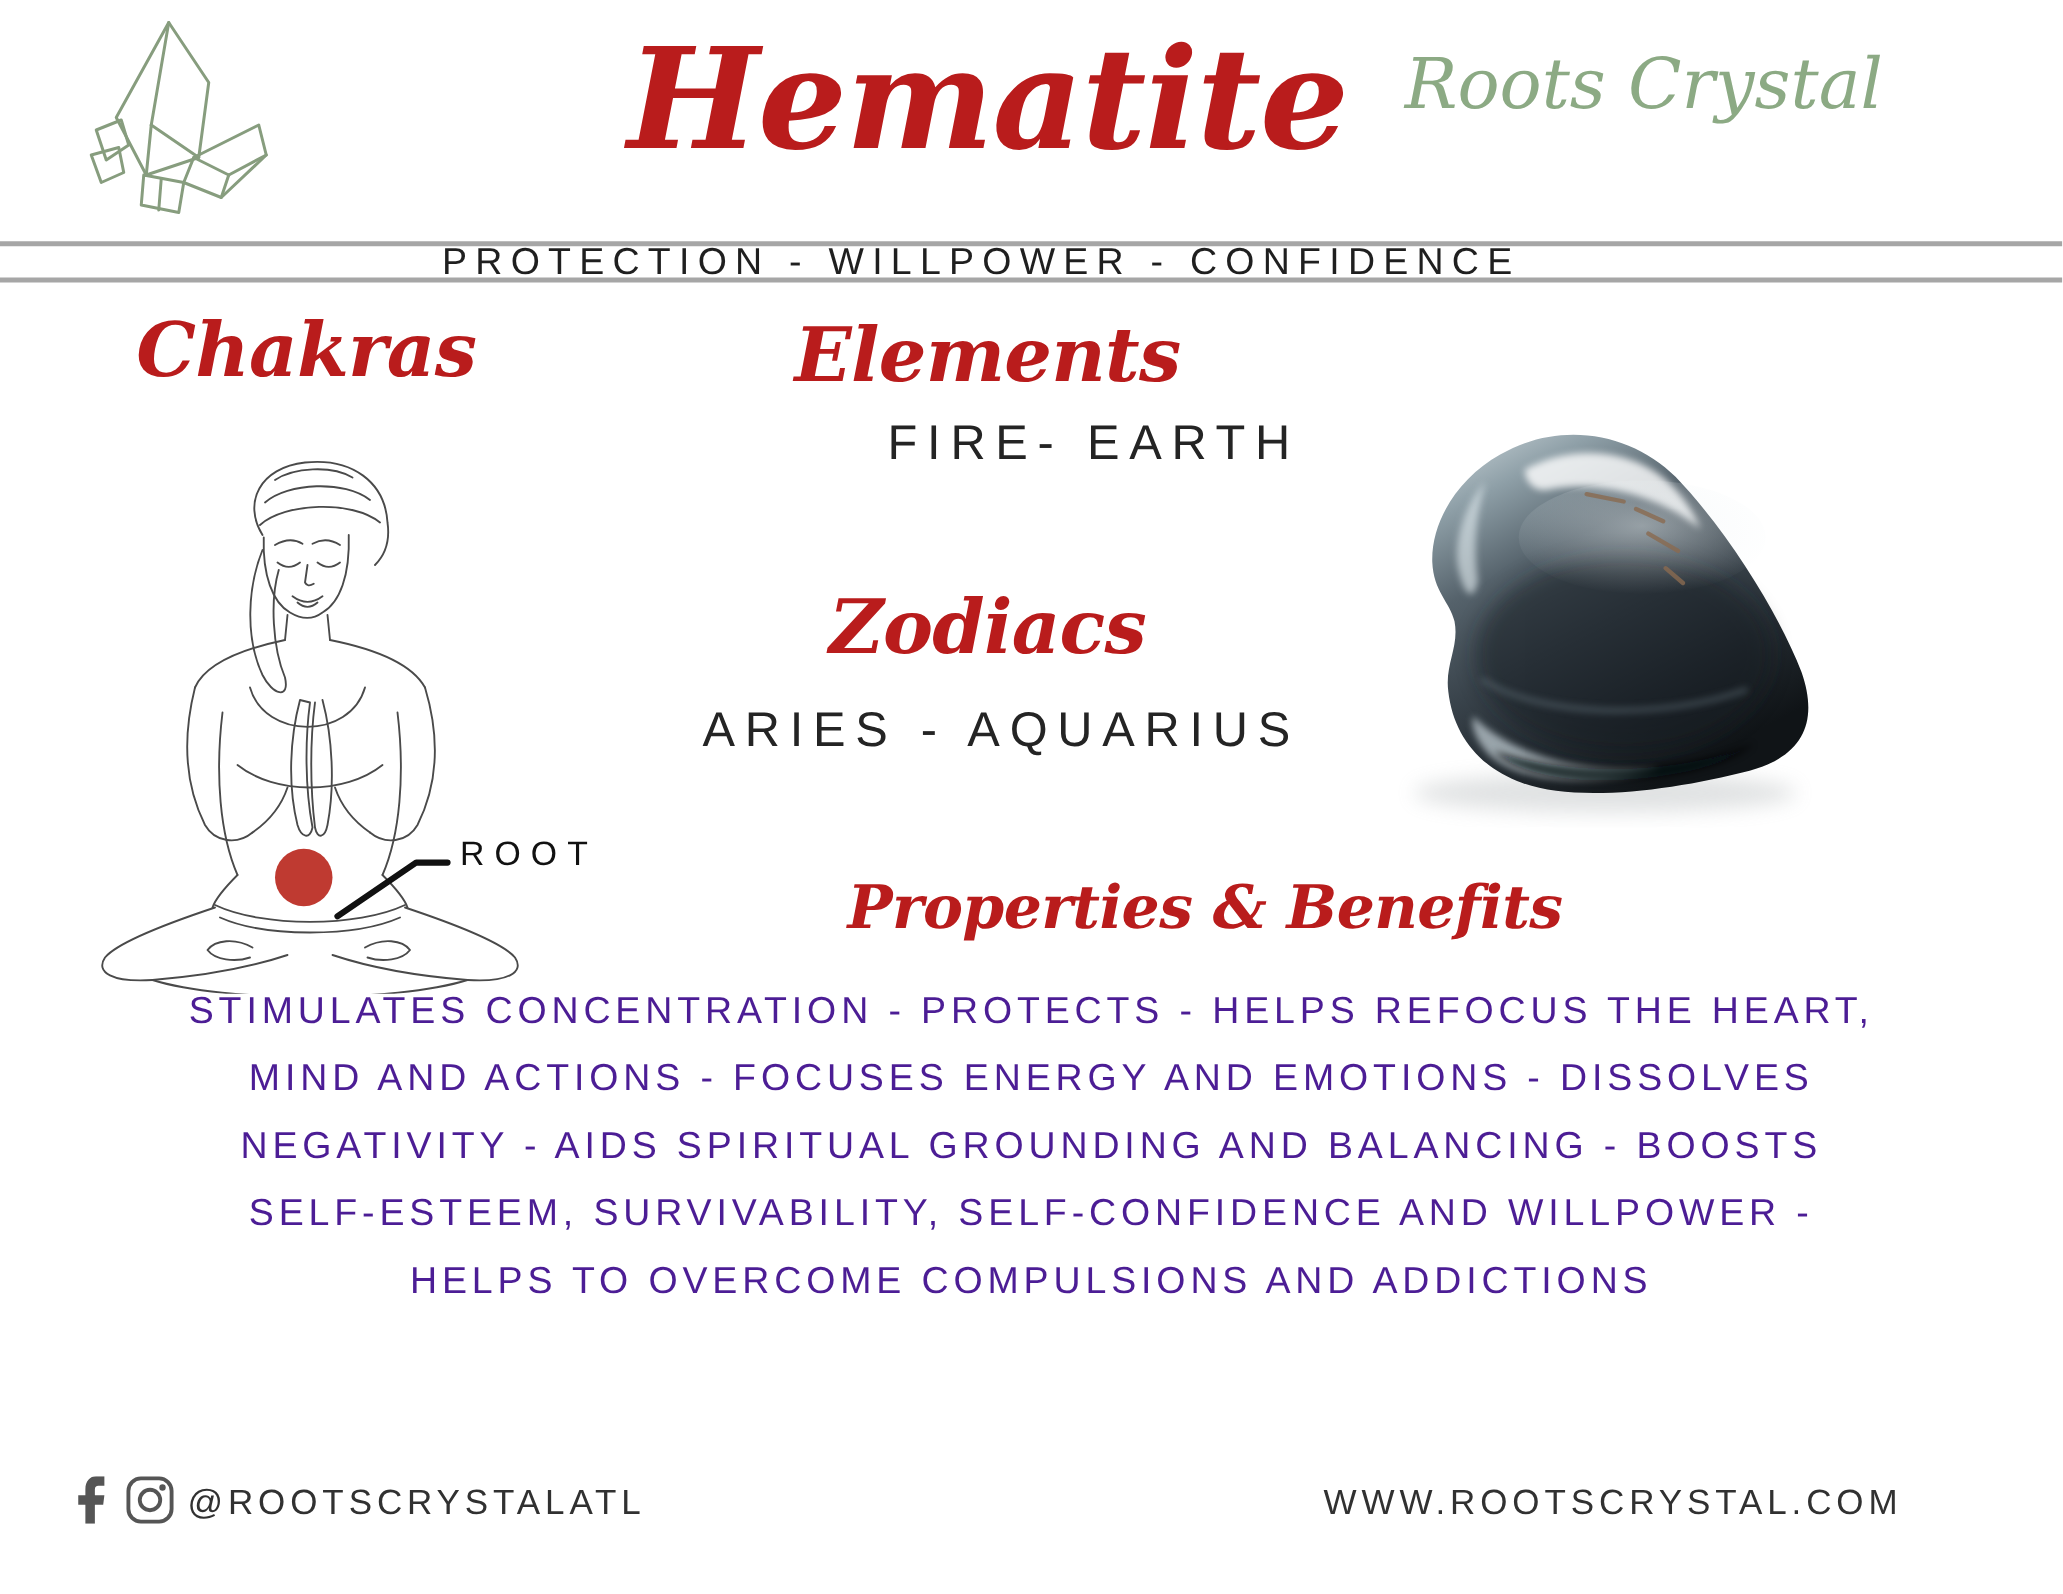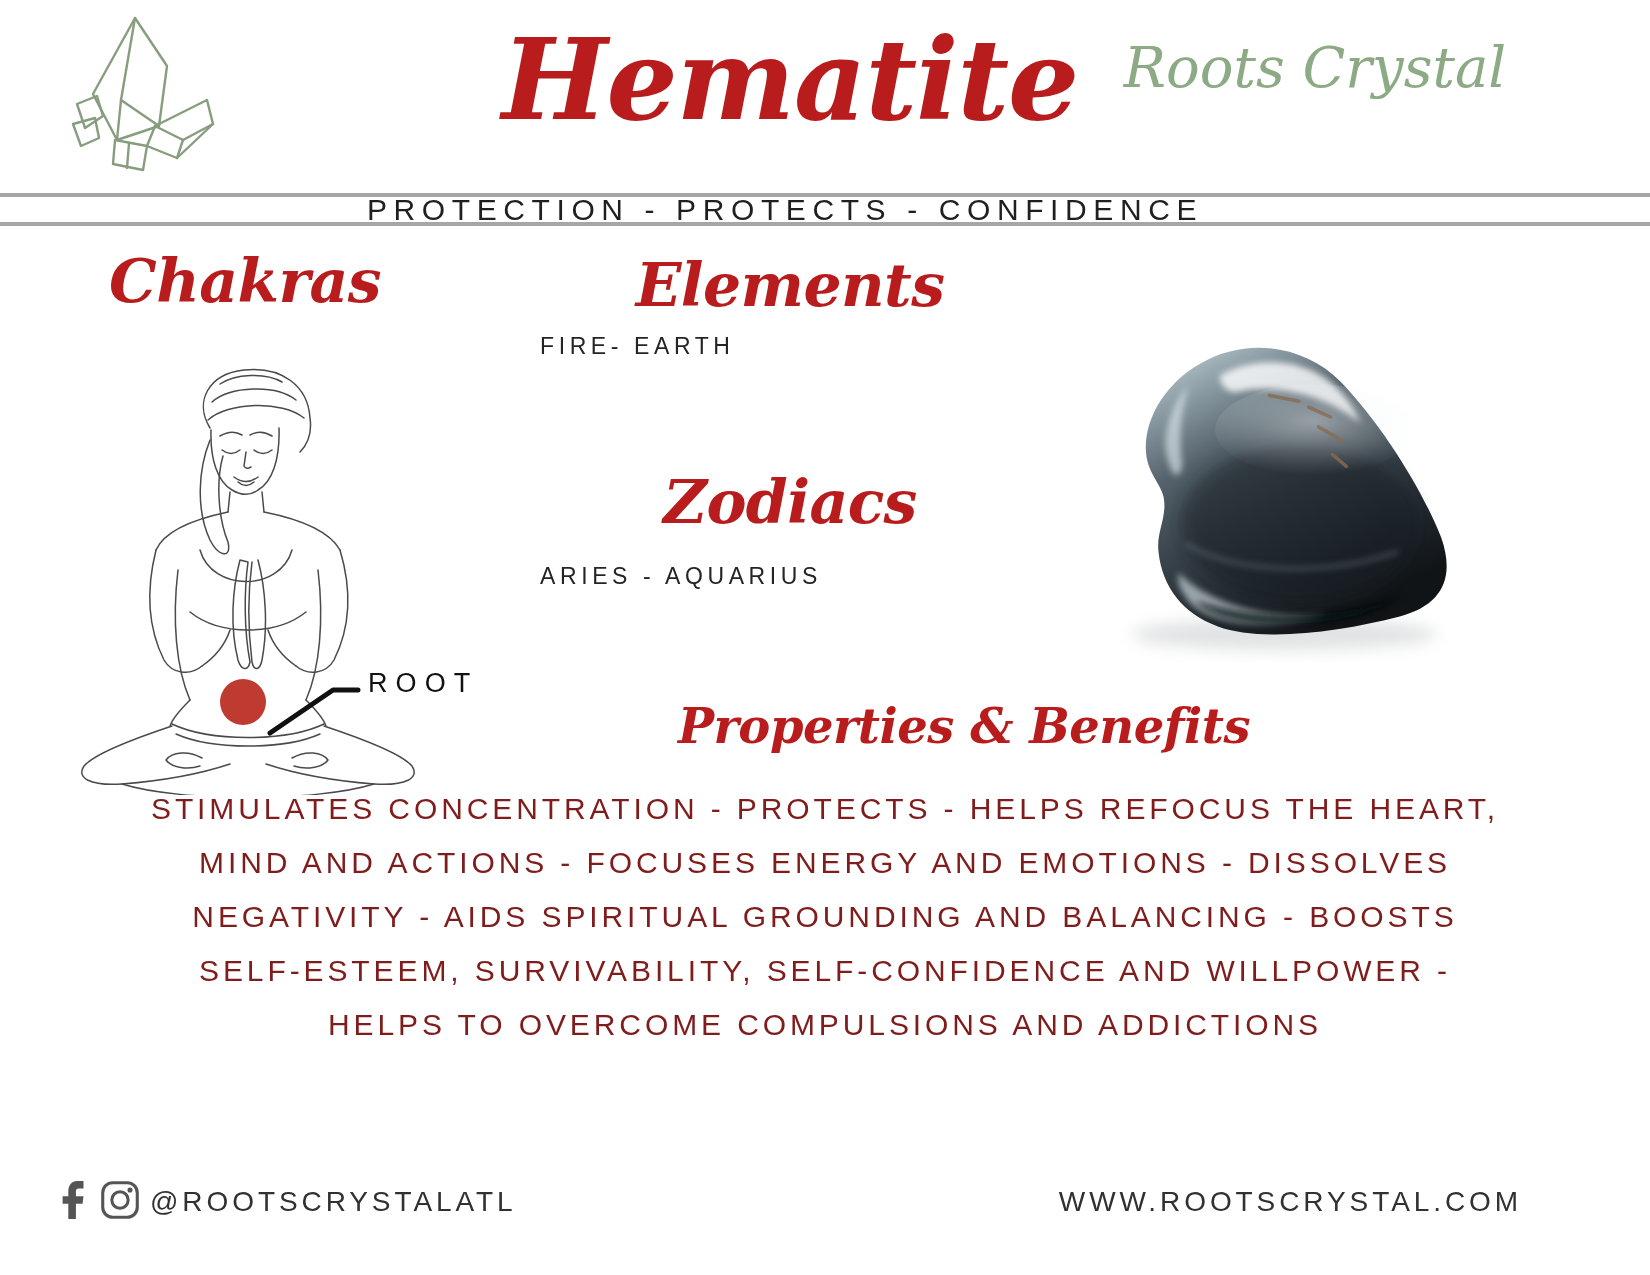--- a/index.html
+++ b/index.html
@@ -31,27 +31,27 @@
     left:0; top:193px; width:1650px; height:33px;
     border-top:4px solid #a6a6a6; border-bottom:4px solid #a6a6a6;
     display:flex; align-items:center; justify-content:center;
     padding-right:80px; box-sizing:border-box;
   }
   .banner-text {
     font-size:30px; letter-spacing:0.22em; color:#1f1f1f; font-weight:400; white-space:nowrap;
   }
 
   .caps { color:#242424; font-weight:400; white-space:nowrap; }
-  .elements-value, .zodiacs-value { font-size:23px; letter-spacing:0.2em; text-align:left; }
+  .elements-value, .zodiacs-value { font-size:39px; letter-spacing:0.2em; text-align:right; }
 
   .root-label { font-size:27px; letter-spacing:0.3em; color:#111; font-weight:500; white-space:nowrap; }
 
   .props-body { text-align:center; }
   .props-line {
-    font-size:30px; letter-spacing:0.13em; color:#7f1d1d; font-weight:400;
+    font-size:30px; letter-spacing:0.13em; color:#4c1d95; font-weight:400;
     line-height:54px; white-space:nowrap;
   }
 
   .footer-text { font-size:28px; letter-spacing:0.14em; color:#313131; font-weight:400; white-space:nowrap; }
 
   svg { display:block; }
 </style>
 </head>
 <body>
 
@@ -74,21 +74,21 @@
     </svg>
   </div>
 
   <div class="abs script page-title" style="left:470px; top:18px; width:640px;">Hematite</div>
 
   <div class="abs brand-block" style="right:90px; top:35px; width:490px;">
     <div class="brand-name">Roots Crystal</div>
   </div>
 
   <div class="abs banner">
-    <span class="banner-text">PROTECTION - PROTECTS - CONFIDENCE</span>
+    <span class="banner-text">PROTECTION - WILLPOWER - CONFIDENCE</span>
   </div>
 
   <div class="abs script section-heading" style="left:95px; top:246px; width:300px;">Chakras</div>
 
   <div class="abs" style="left:60px; top:360px; width:390px; height:435px;">
     <svg width="390" height="435" viewBox="0 0 390 435" fill="none" stroke="#4a4a4a" stroke-width="1.5" stroke-linecap="round" stroke-linejoin="round">
 
       <path d="M150,68 C134,42 148,14 184,10 C222,6 248,26 250,58 C252,72 248,84 240,92"></path>
       <path d="M160,24 C175,14 205,12 222,22"></path>
       <path d="M152,42 C170,26 216,24 236,40"></path>

